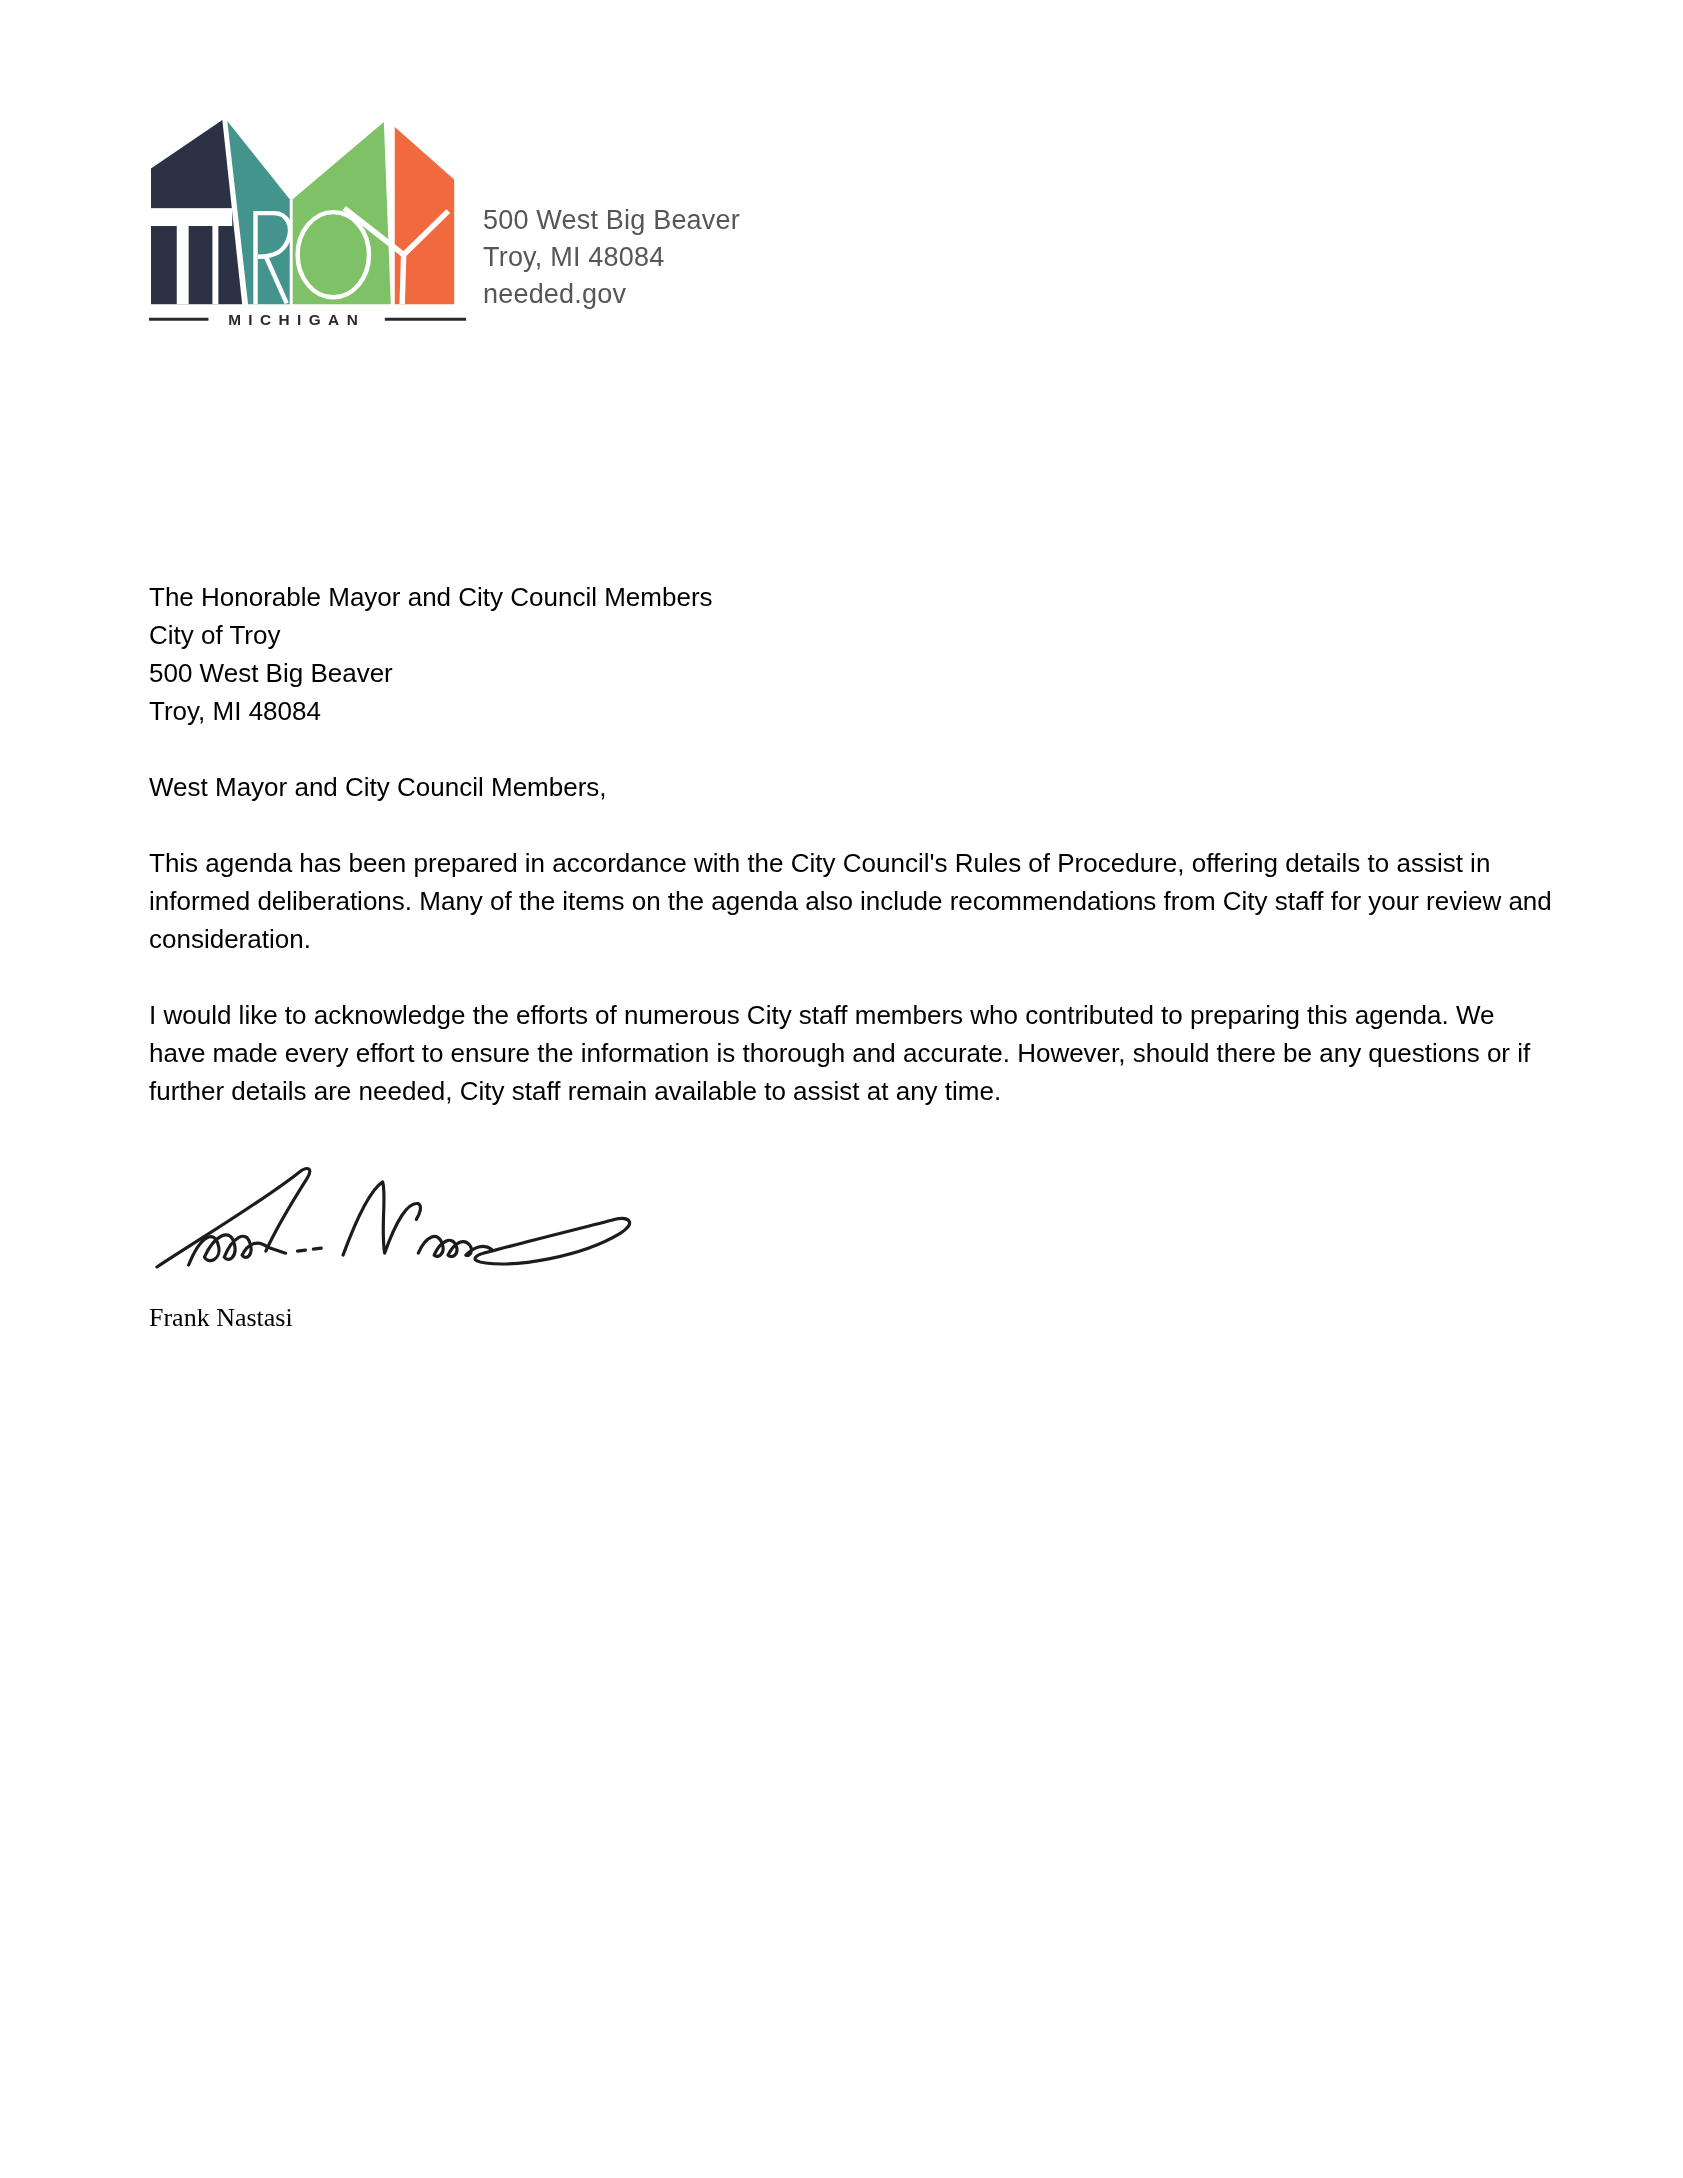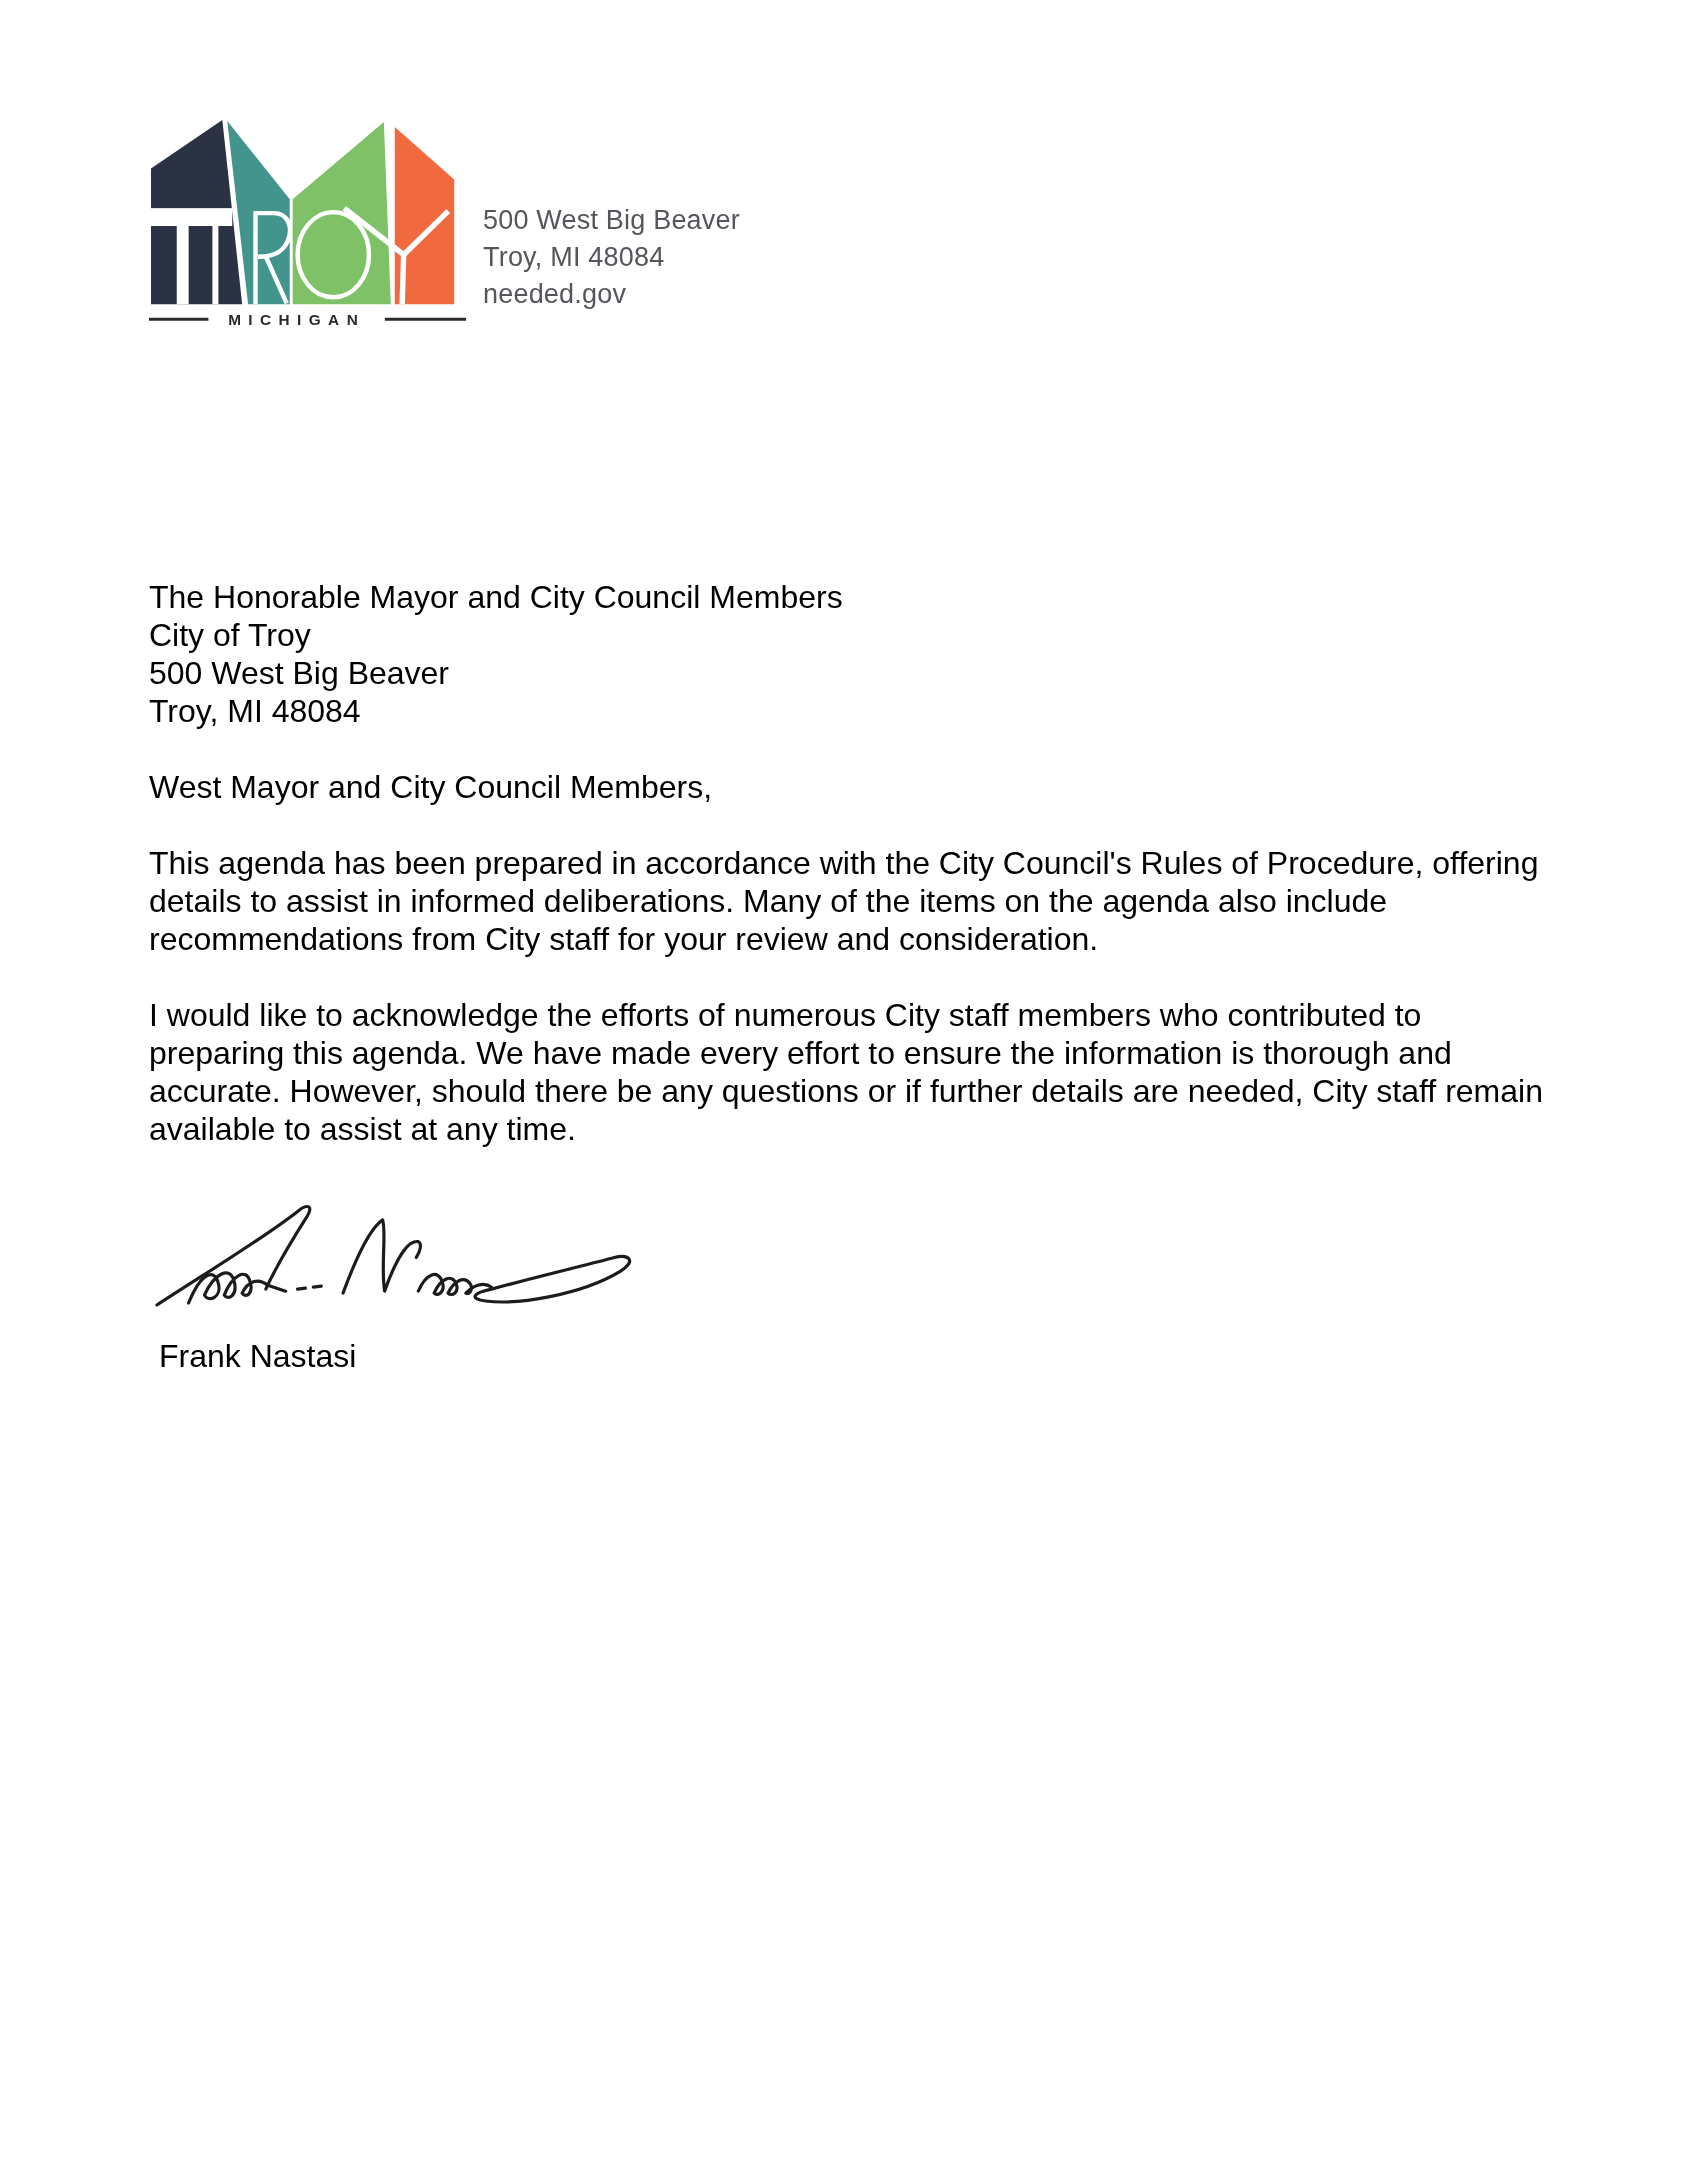--- a/index.html
+++ b/index.html
@@ -9,26 +9,26 @@
   }
   
   .logo{position:absolute;left:149px;top:116px;}
   .hdr-addr{
     position:absolute;left:483px;top:202px;
     font-size:27px;line-height:37px;color:#54565b;letter-spacing:0.2px;
   }
   
   .letter{
     position:absolute;left:149px;top:578px;width:1406px;
-    font-size:32px;line-height:38px;color:#000;
+    font-size:26px;line-height:38px;color:#000;
   }
   .block{margin:0 0 38px 0;}
   .pre{white-space:pre-line;}
   .sig{display:block;margin:46px 0 22px 0;width:495px;height:121px;}
-  .name-block div{margin:10px;}
+  .name-block div{margin:0;font-family:Liberation Serif, serif;}
 </style>
 </head>
 <body>
 
 <div class="page">
 
   <svg class="logo" width="327" height="220" viewBox="0 0 330 222" aria-hidden="true">
     <title>TROY</title>
 
     <g>

